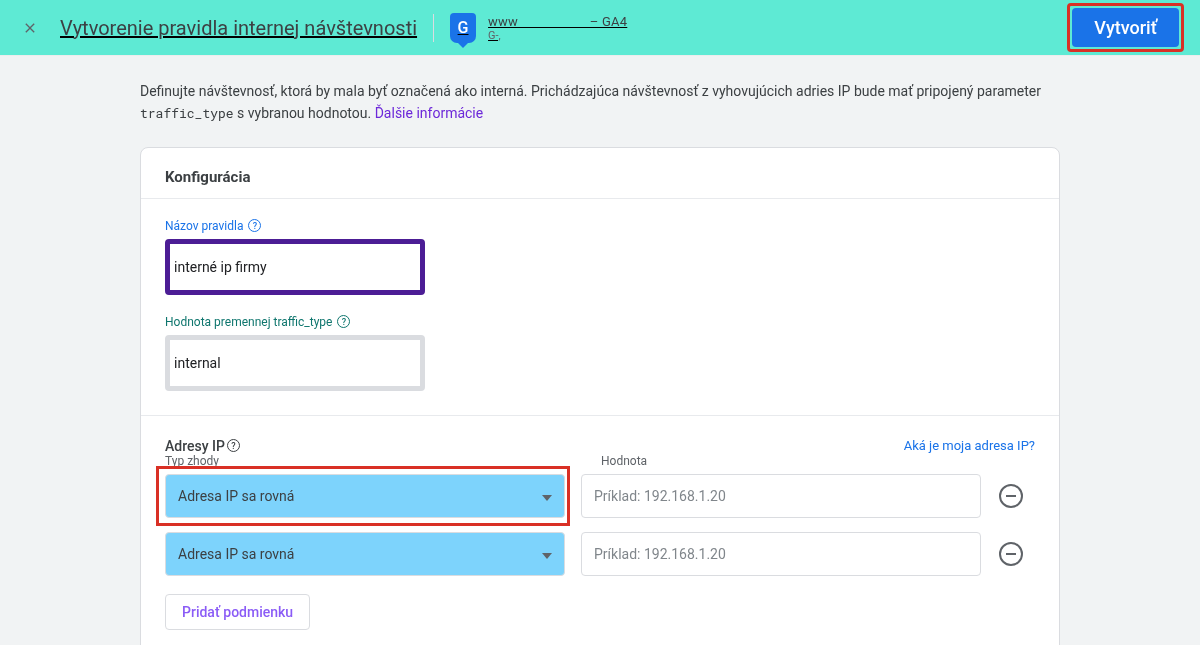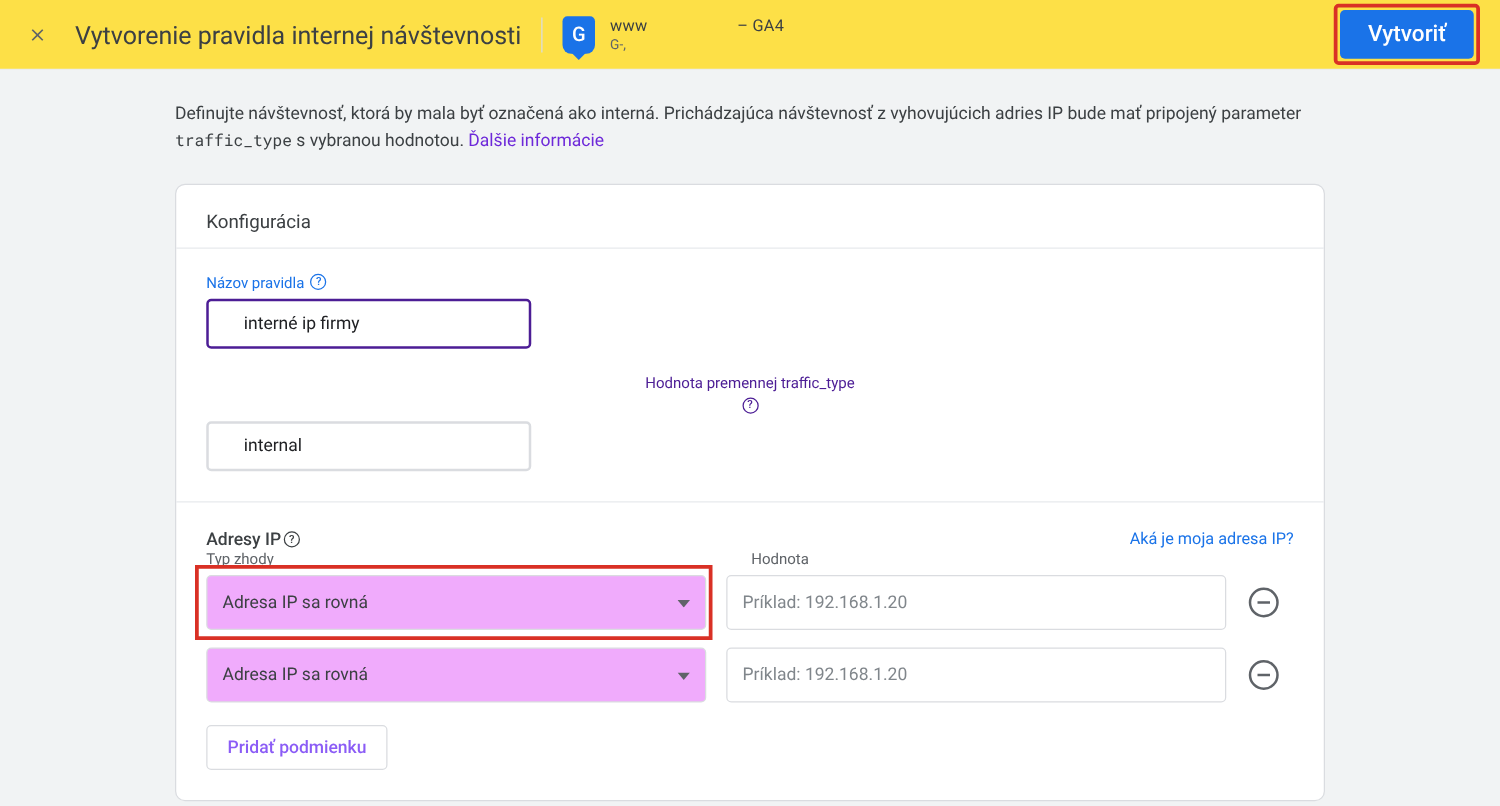--- a/index.html
+++ b/index.html
@@ -1,24 +1,25 @@
 <!DOCTYPE html>
 <html><head>
 <meta charset="utf-8">
 <style>
   * { box-sizing: border-box; margin: 0; padding: 0; font-family: Roboto, Arial, sans-serif; }
   body { background: #f1f3f4; width: 1200px; height: 645px; overflow: hidden; }
 
   .header {
-    background: #fde047;
+    background: #5eead4;
     height: 56px;
     display: flex;
     align-items: center;
     padding: 0 16px;
     border-bottom: 1px solid #eceded;
+    text-decoration: underline;
   }
   .close-btn { width: 28px; height: 28px; display:flex; align-items:center; justify-content:center; color:#5f6368; cursor:pointer; margin-right: 16px;}
   .page-title { font-size: 20px; color:#3c4043; font-weight:400; }
   .divider-v { width:1px; height:28px; background:#dadce0; margin: 0 16px; }
   .tag-icon {
     width: 26px; height: 30px; background:#1a73e8; border-radius: 4px 4px 7px 7px;
     display:flex; align-items:center; justify-content:center; color:#fff; font-weight:500;
     position:relative; margin-right:12px;
   }
   .tag-icon::after{
@@ -36,48 +37,48 @@
 
   .content { padding: 24px 0 0 0; display:flex; flex-direction:column; align-items:center; }
   .intro { width: 920px; font-size:14px; color:#3c4043; line-height:1.6; margin-bottom: 22px;}
   .intro code { font-family: "Roboto Mono", monospace; font-size:13px; color:#3c4043;text-align:right;}
   .intro a { color:#6d28d9; text-decoration:none; }
 
   .card {
     width: 920px; background:#fff; border:1px solid #dadce0; border-radius:8px;
     padding: 20px 24px 24px 24px;
   }
-  .card-title { font-size:15px; color:#3c4043; font-weight:400; margin-bottom:0;}
+  .card-title { font-size:15px; color:#3c4043; font-weight:700; margin-bottom:0;}
   .card hr { border:none; border-top:1px solid #e8eaed; margin: 12px -24px 20px -24px; }
 
   .field-label { font-size:12px; color:#1a73e8; display:flex; align-items:center; gap:5px; margin-bottom:6px;}
-  .field-label.muted { color:#4c1d95;flex-direction:column; }
+  .field-label.muted { color:#0f766e; }
   .help-icon { width:13px;height:13px;border:1px solid currentColor;border-radius:50%;display:inline-flex;align-items:center;justify-content:center;font-size:9px; font-weight:500;}
 
   .text-input {
-    width: 260px; height:40px; border:2px solid #4c1d95; border-radius:4px;
-    padding: 0 28px; font-size:14px; color:#202124; outline:none;
+    width: 260px; height:56px; border:5px solid #4c1d95; border-radius:4px;
+    padding: 0 4px; font-size:14px; color:#202124; outline:none;
   }
   .text-input.gray { border-color:#dadce0; }
   
 
   .section-row { display:flex; align-items:center; margin-top: 22px;}
   .section-title { font-size:14px; color:#3c4043; font-weight:500; display:flex; align-items:center; gap:2px;}
   .ip-link { margin-left:auto; font-size:13px; color:#1a73e8; text-decoration:none;}
 
   .cols-header { display:flex; }
   .col-label { font-size:12px; color:#5f6368; }
   .col-match { width:420px; }
   .col-value { width:420px; margin-left:16px; }
 
   .cond-row { display:flex; align-items:center; margin-top:6px; }
   .select-box {
     width:400px; height:44px; border:1px solid #dadce0; border-radius:4px;
     display:flex; align-items:center; padding:0 12px; font-size:14px; color:#3c4043; cursor:pointer;
-    background:#f0abfc;
+    background:#7dd3fc;
   }
   .select-box .chev { margin-left:auto; color:#5f6368;}
   .value-input {
     width:400px; height:44px; border:1px solid #dadce0; border-radius:4px;
     padding:12px 12px; font-size:14px; color:#202124; outline:none; margin-left:16px;
   }
   .value-input::placeholder{ color:#80868b;}
   .remove-btn {
     width:24px;height:24px;border:2px solid #5f6368;border-radius:50%;
     display:flex;align-items:center;justify-content:center;margin-left:18px;cursor:pointer;color:#5f6368;

